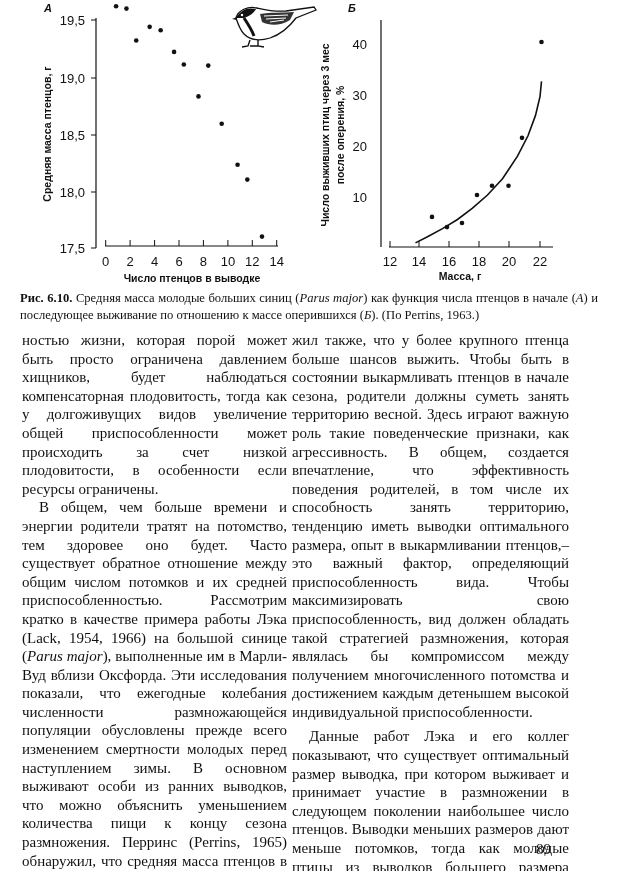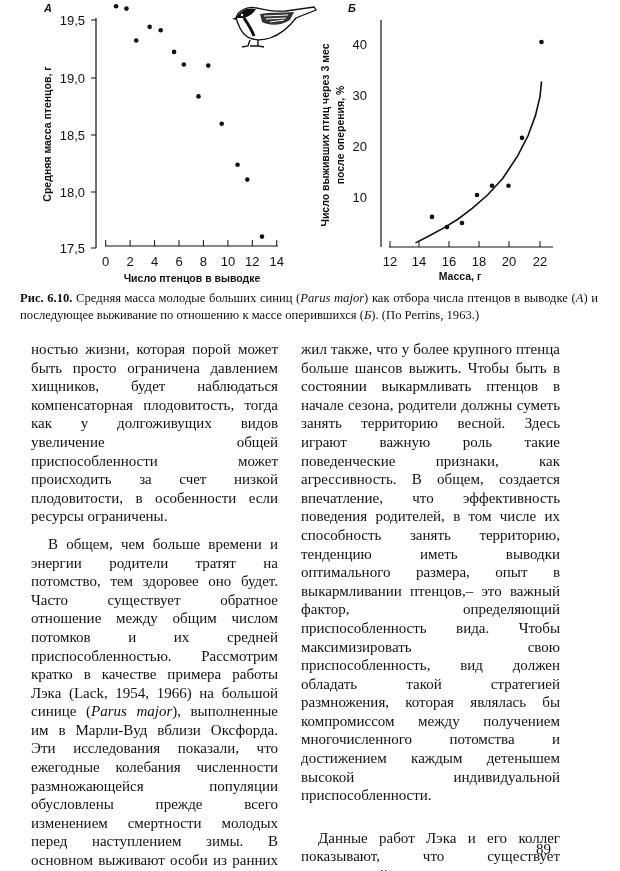--- a/index.html
+++ b/index.html
@@ -16,21 +16,21 @@
     left: 20px; top: 290px; width: 578px;
     font-size: 12.6px; line-height: 17px; text-align: justify;
   }
   .caption .fig-label { font-weight: bold; }
 
   .col {
     top: 331px; width: 265px;
     font-size: 15px; line-height: 18.6px; text-align: justify;
     hyphens: manual;
   }
-  .col p { margin: 9px; }
+  .col p { margin: 0; }
   .col p.indent { text-indent: 17px; }
   .col-left { left: 22px; }
   .col-right { left: 292px; width: 277px; }
   .col .gap { height: 6px; }
 
   .page-number { left: 536px; top: 841px; font-size: 15px; }
 </style>
 </head>
 <body>
 
@@ -149,21 +149,21 @@
         <circle cx="477" cy="194.98000000000002" r="2.3" fill="#111"></circle>
         <circle cx="492" cy="185.8" r="2.3" fill="#111"></circle>
         <circle cx="508.5" cy="185.8" r="2.3" fill="#111"></circle>
         <circle cx="522" cy="137.86" r="2.3" fill="#111"></circle>
         <circle cx="541.5" cy="41.97999999999999" r="2.3" fill="#111"></circle>
       </g>
   </g>
 </svg>
 
 <div class="abs caption serif">
-  <span class="fig-label">Рис. 6.10.</span><span> Средняя масса молодые больших синиц (</span><i>Parus major</i><span>) как отбора числа птенцов в выводке (</span><i>А</i><span>) и последующее выживание по отношению к массе оперившихся (</span><i>Б</i><span>). (По Perrins, 1963.)</span>
+  <span class="fig-label">Рис. 6.10.</span><span> Средняя масса молодые больших синиц (</span><i>Parus major</i><span>) как функция числа птенцов в начале (</span><i>А</i><span>) и последующее выживание по отношению к массе оперившихся (</span><i>Б</i><span>). (По Perrins, 1963.)</span>
 </div>
 
 <div class="abs col col-left serif">
   <p>ностью жизни, которая порой может быть просто ограничена давлением хищников, будет наблюдаться компенсаторная плодовитость, тогда как у долгоживущих видов увеличение общей приспособленности может происходить за счет низкой плодовитости, в особенности если ресурсы ограничены.</p>
   <p class="indent"><span>В общем, чем больше времени и энергии родители тратят на потомство, тем здоровее оно будет. Часто существует обратное отношение между общим числом потомков и их средней приспособленностью. Рассмотрим кратко в качестве примера работы Лэка (Lack, 1954, 1966) на большой синице (</span><i>Parus major</i><span>), выполненные им в Марли-Вуд вблизи Оксфорда. Эти исследования показали, что ежегодные колебания численности размножающейся популяции обусловлены прежде всего изменением смертности молодых перед наступлением зимы. В основном выживают особи из ранних выводков, что можно объяснить уменьшением количества пищи к концу сезона размножения. Перринс (Perrins, 1965) обнаружил, что средняя масса птенцов в выводках большой синицы уменьшается с увеличением размера выводка (рис. 6.10), причем это влияние было сильнее заметно в сезоны, когда пищи для самки в период откладки яиц было недостаточно. Перринс обнару-</span></p>
 </div>
 
 <div class="abs col col-right serif">
   <p>жил также, что у более крупного птенца больше шансов выжить. Чтобы быть в состоянии выкармливать птенцов в начале сезона, родители должны суметь занять территорию весной. Здесь играют важную роль такие поведенческие признаки, как агрессивность. В общем, создается впечатление, что эффективность поведения родителей, в том числе их способность занять территорию, тенденцию иметь выводки оптимального размера, опыт в выкармливании птенцов,– это важный фактор, определяющий приспособленность вида. Чтобы максимизировать свою приспособленность, вид должен обладать такой стратегией размножения, которая являлась бы компромиссом между получением многочисленного потомства и достижением каждым детенышем высокой индивидуальной приспособленности.</p>
   <div class="gap"></div>

